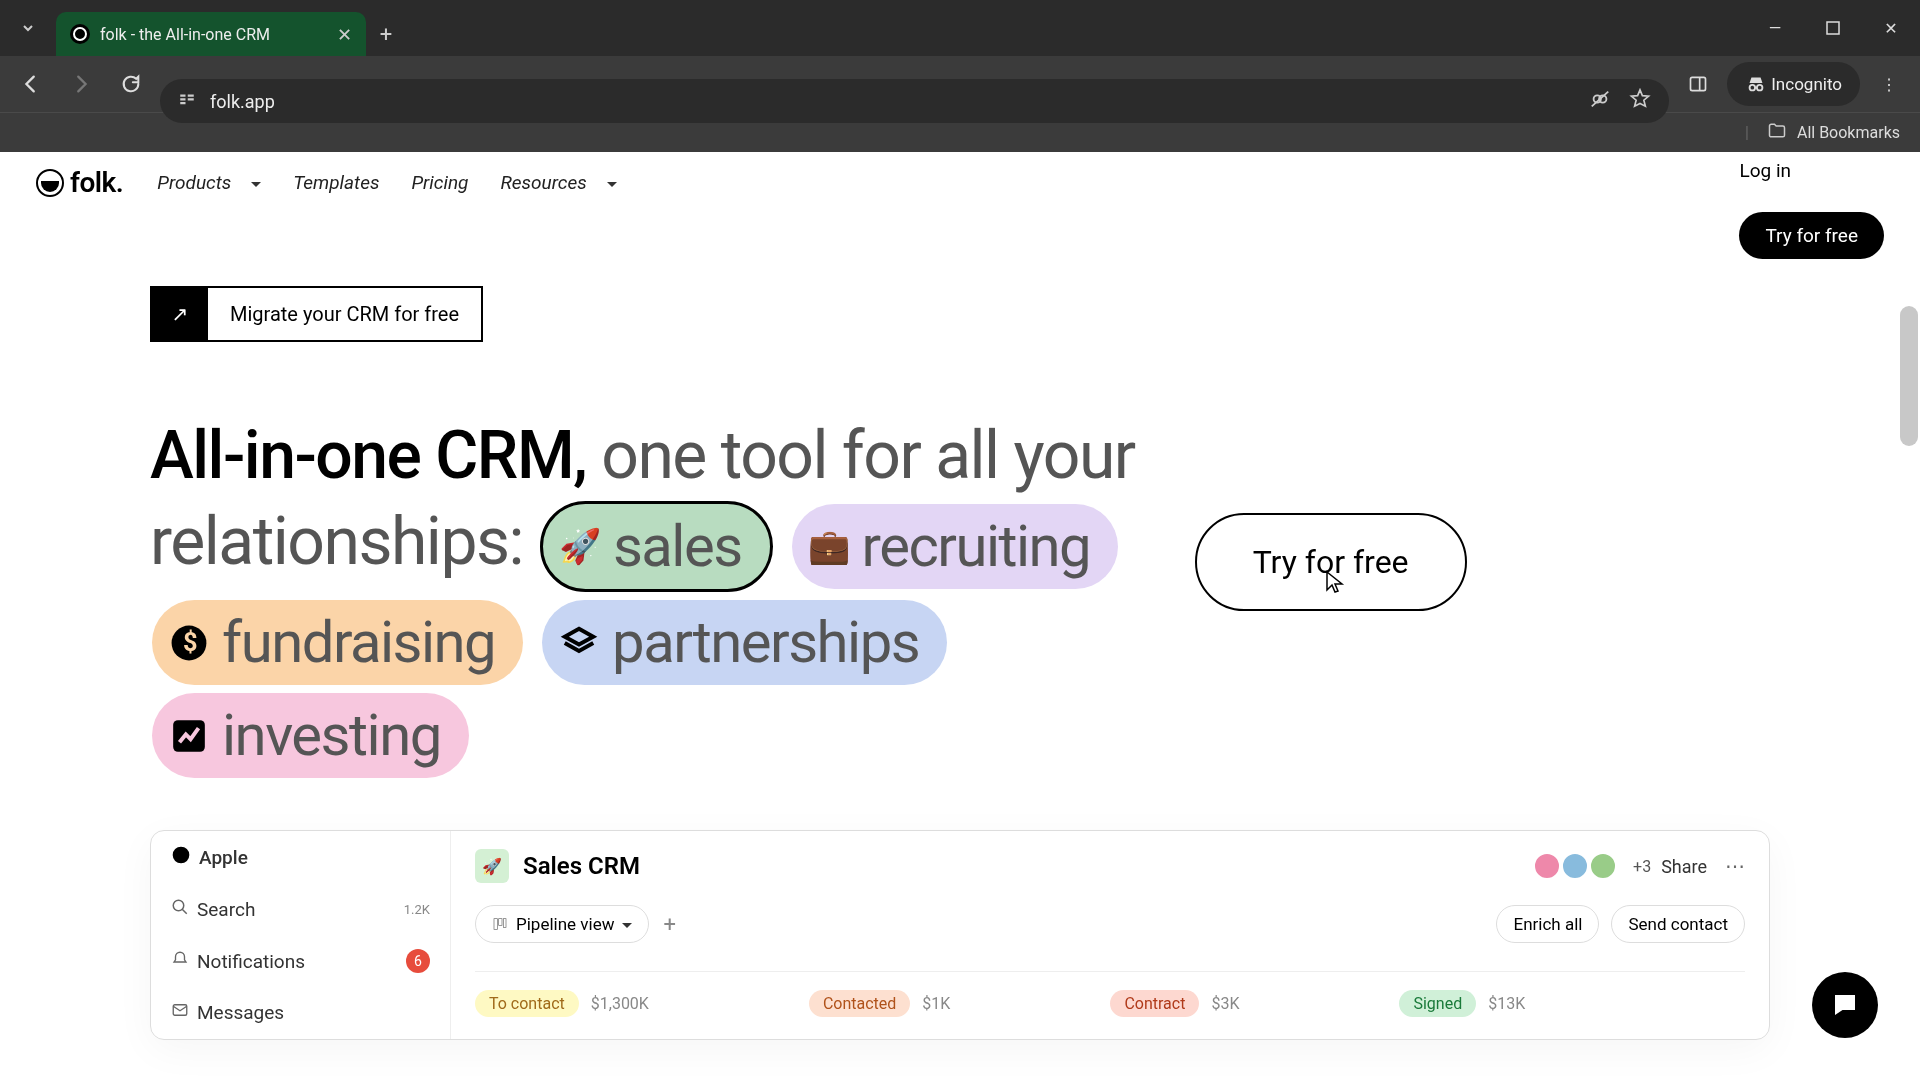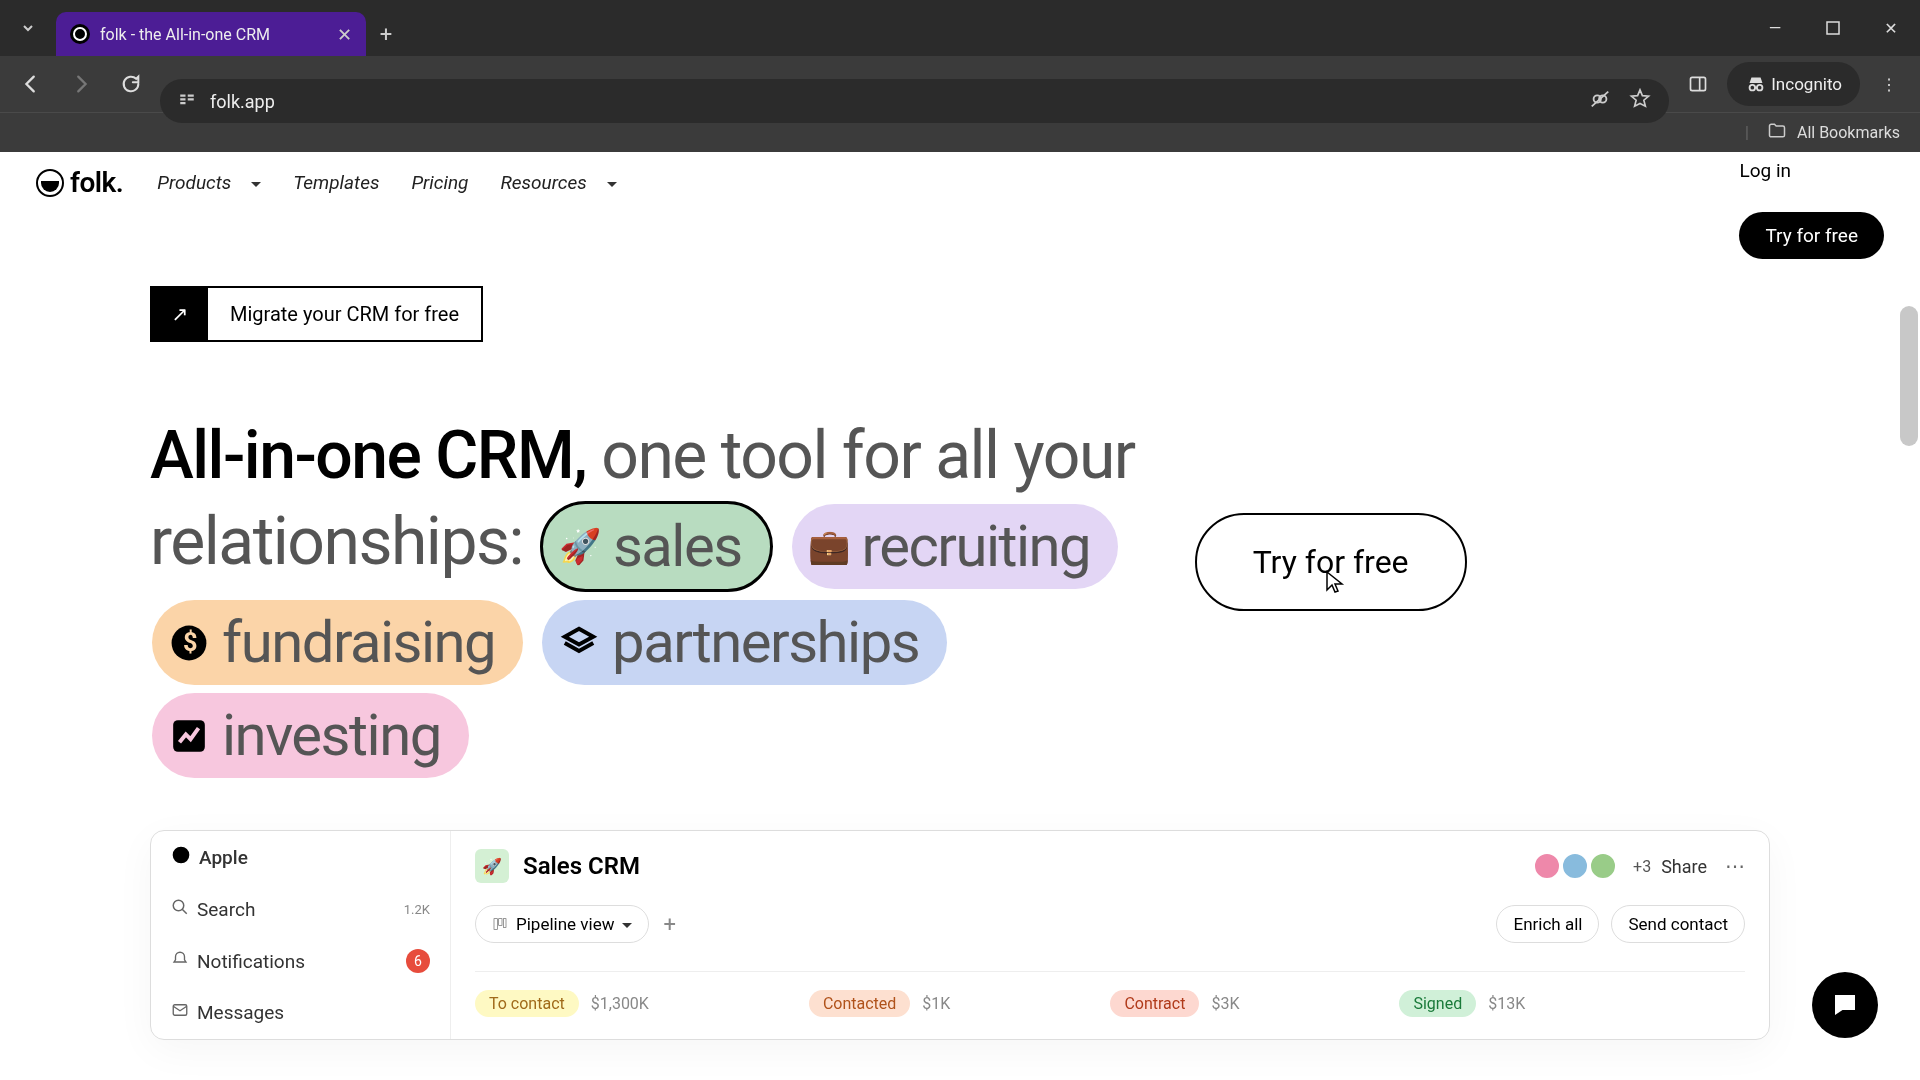--- a/index.html
+++ b/index.html
@@ -1,21 +1,21 @@
 <!DOCTYPE html>
 <html><head>
 <meta charset="utf-8">
 <style>
 * { margin: 0; padding: 0; box-sizing: border-box; font-family: -apple-system, BlinkMacSystemFont, 'Segoe UI', Roboto, sans-serif; }
 body { width: 1920px; height: 1080px; background: #fff; overflow: hidden; position: relative; }
 
 
 .browser-top { background: #2b2b2b; height: 56px; display: flex; align-items: flex-end; }
 .tab-dropdown { width: 56px; height: 56px; display:flex; align-items:center; justify-content:center; color:#ccc; cursor:pointer;}
-.tab { background: #4c1d95; border-radius: 10px 10px 0 0; height: 44px; width: 310px; display:flex; align-items:center; padding: 0 14px; gap:10px; color:#eee; font-size:16px; position:relative;}
+.tab { background: #14532d; border-radius: 10px 10px 0 0; height: 44px; width: 310px; display:flex; align-items:center; padding: 0 14px; gap:10px; color:#eee; font-size:16px; position:relative;}
 .tab .favicon { width:20px; height:20px; border-radius:50%; background:#000; display:flex; align-items:center; justify-content:center;}
 .tab .favicon::after{content:"";width:10px;height:10px;border-radius:50%;border:2px solid #fff;}
 .tab .tab-close { margin-left:auto; color:#ccc; cursor:pointer; font-size:18px;}
 .new-tab { width:40px; height:44px; display:flex; align-items:center; justify-content:center; color:#ccc; font-size:22px; cursor:pointer;}
 .window-controls { margin-left:auto; display:flex; }
 .window-controls .wc { width:58px; height:56px; display:flex; align-items:center; justify-content:center; color:#ddd; cursor:pointer; font-size:16px;}
 
 .toolbar { background:#3b3b3b; height:56px; display:flex; align-items:center; padding:0 10px; gap:8px; }
 .nav-btn { width:42px; height:42px; border-radius:50%; display:flex; align-items:center; justify-content:center; color:#ddd; cursor:pointer; }
 .nav-btn.disabled { color:#777; }

